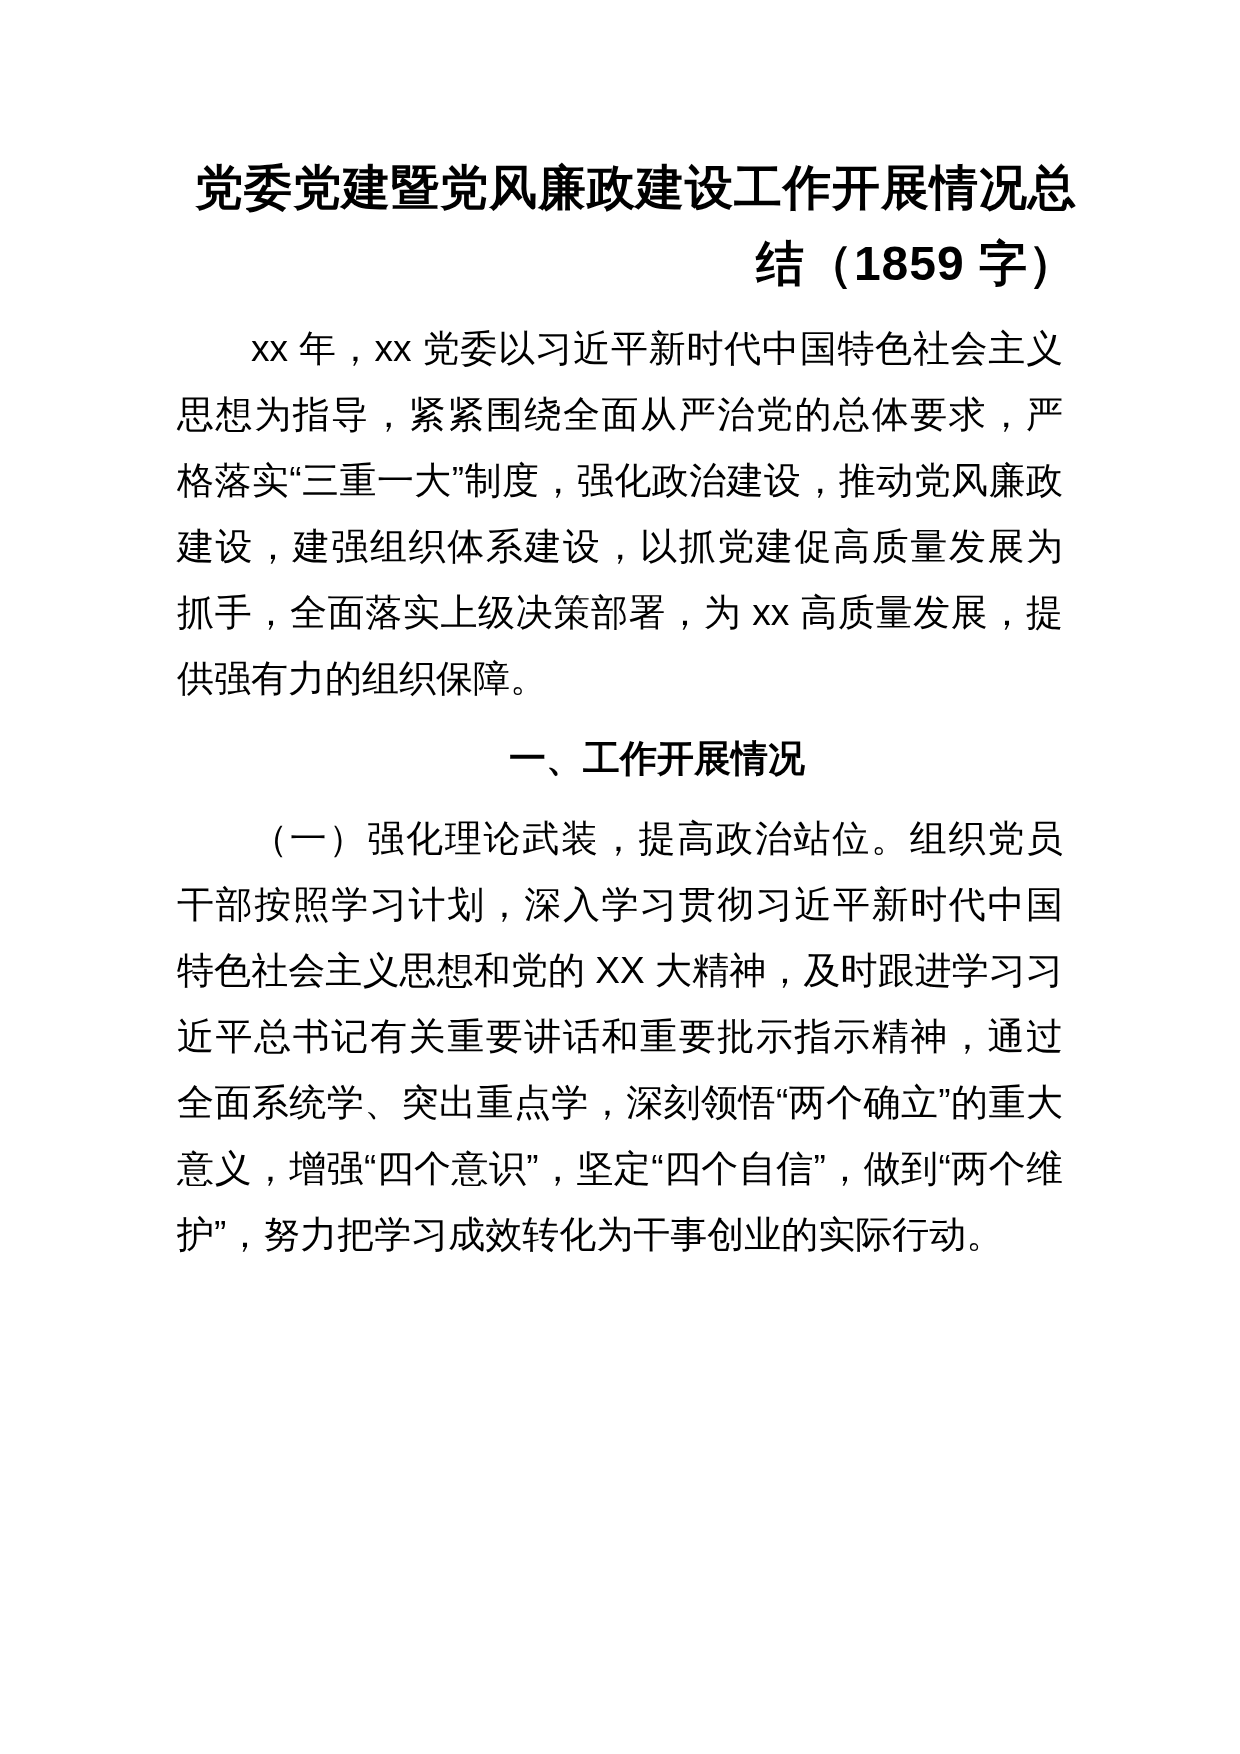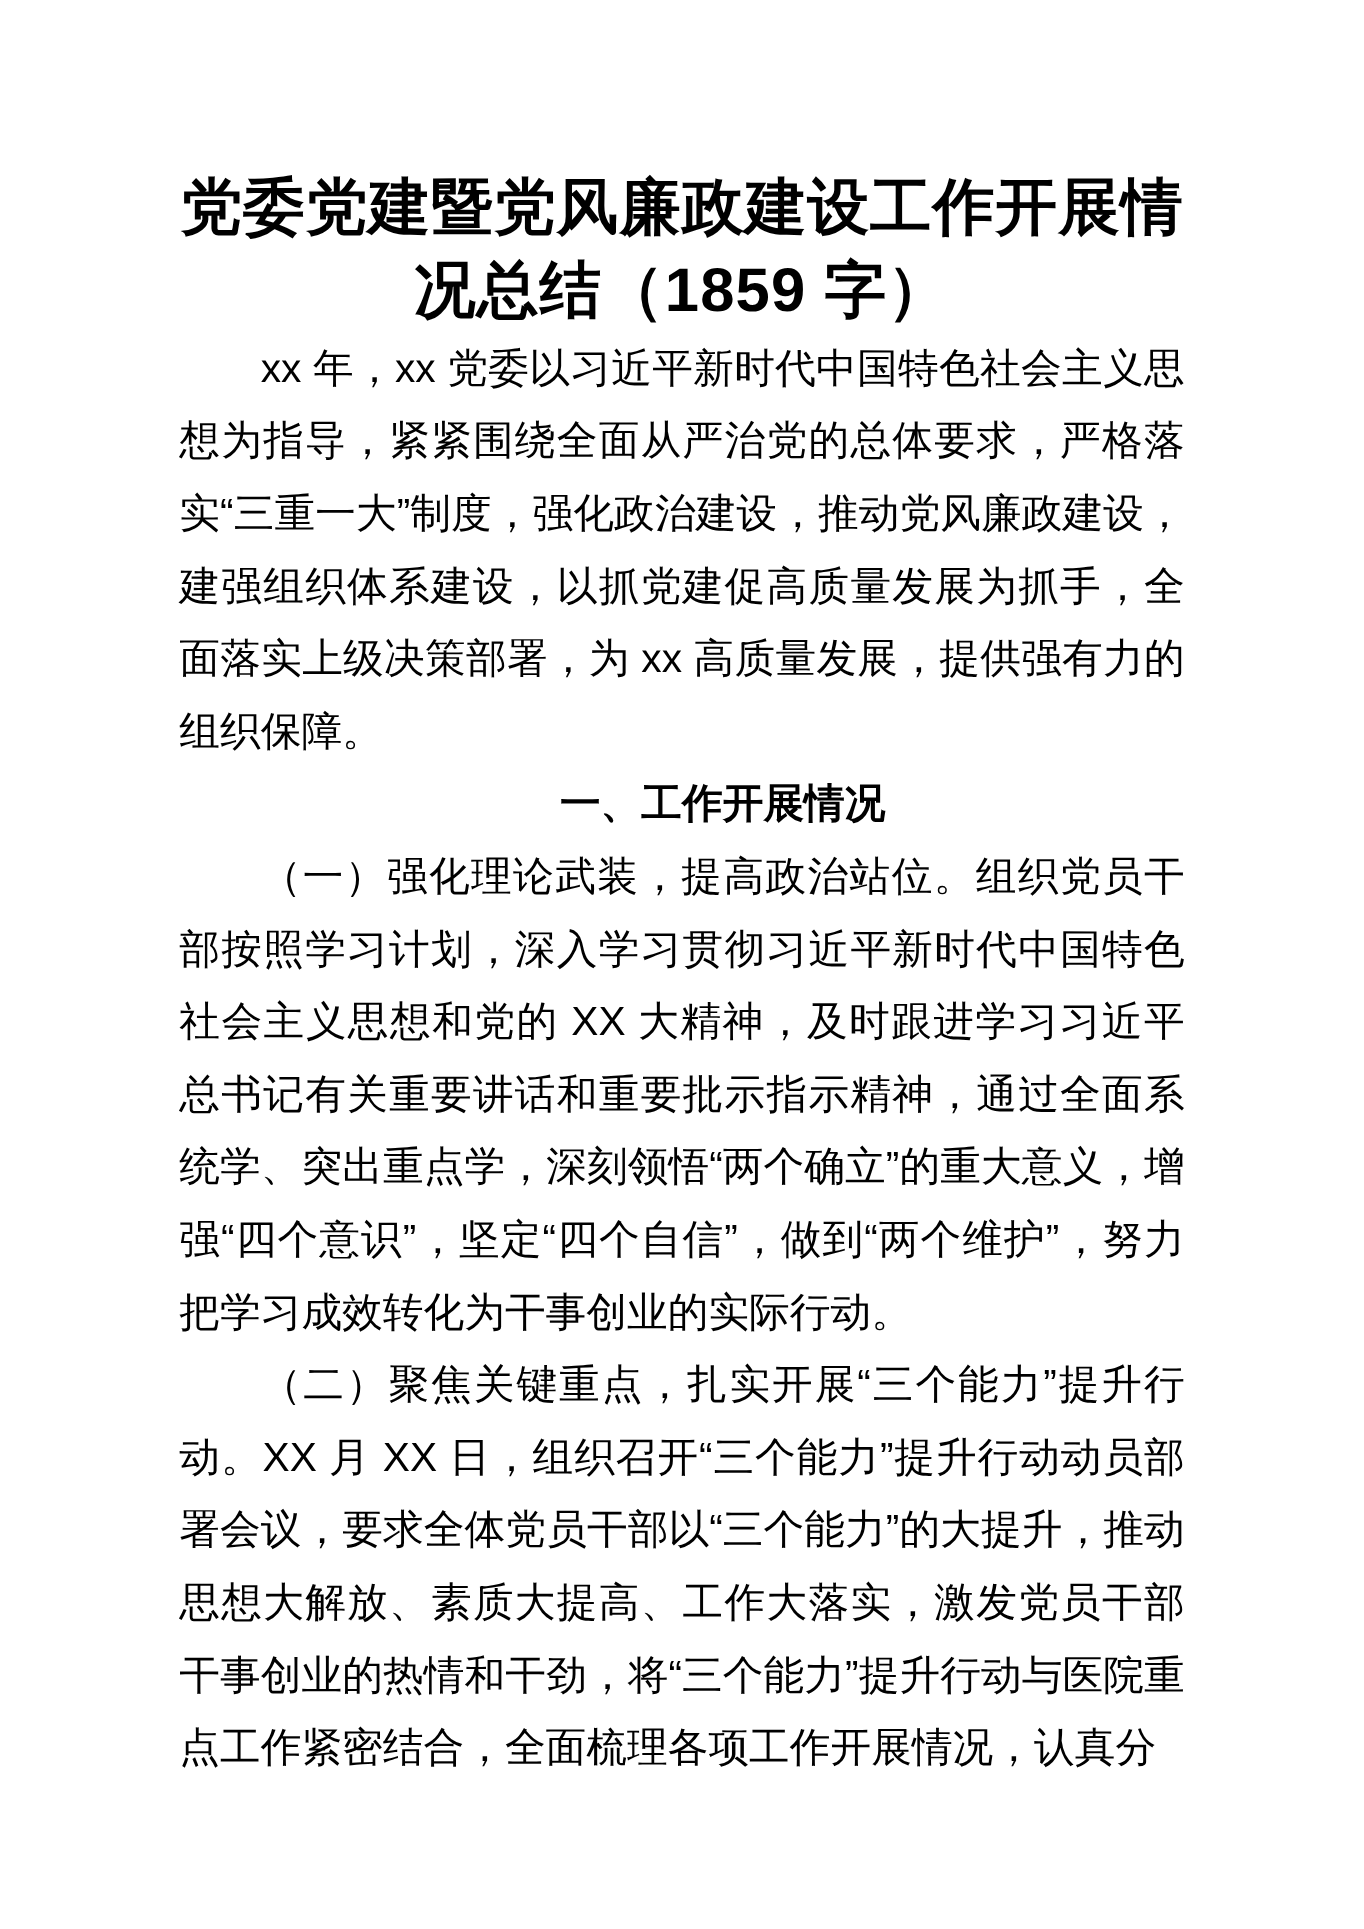--- a/index.html
+++ b/index.html
@@ -13,28 +13,28 @@
     height: 1754px;
     box-sizing: border-box;
     padding: 150px 163px 0 163px;
     background: #ffffff;
     color: #000000;
     font-family: "Liberation Sans", sans-serif;
     overflow: hidden;
   }
   .doc-title {
     margin: 0;
-    font-size: 56px;
+    font-size: 48px;
     font-weight: bold;
     line-height: 76px;
-    text-align: center;
+    text-align: right;
     letter-spacing: 1px;
   }
   .para {
-    margin: 0;
+    margin: 14px;
     font-size: 37px;
     line-height: 66px;
     text-align: justify;
     text-indent: 2em;
     word-break: break-all;
   }
   .para.heading {
     font-weight: bold;
     text-align: center;
   }
@@ -44,14 +44,13 @@
 
 <div class="page">
   <h1 class="doc-title">党委党建暨党风廉政建设工作开展情况总结（1859 字）</h1>
 
   <p class="para body">xx 年，xx 党委以习近平新时代中国特色社会主义思想为指导，紧紧围绕全面从严治党的总体要求，严格落实“三重一大”制度，强化政治建设，推动党风廉政建设，建强组织体系建设，以抓党建促高质量发展为抓手，全面落实上级决策部署，为 xx 高质量发展，提供强有力的组织保障。</p>
 
   <p class="para heading">一、工作开展情况</p>
 
   <p class="para body">（一）强化理论武装，提高政治站位。组织党员干部按照学习计划，深入学习贯彻习近平新时代中国特色社会主义思想和党的 XX 大精神，及时跟进学习习近平总书记有关重要讲话和重要批示指示精神，通过全面系统学、突出重点学，深刻领悟“两个确立”的重大意义，增强“四个意识”，坚定“四个自信”，做到“两个维护”，努力把学习成效转化为干事创业的实际行动。</p>
 
-  <p class="para body">（二）聚焦关键重点，扎实开展“三个能力”提升行动。XX 月 XX 日，组织召开“三个能力”提升行动动员部署会议，要求全体党员干部以“三个能力”的大提升，推动思想大解放、素质大提高、工作大落实，激发党员干部干事创业的热情和干劲，将“三个能力”提升行动与医院重点工作紧密结合，全面梳理各项工作开展情况，认真分</p>
 </div>
 
 </body></html>

